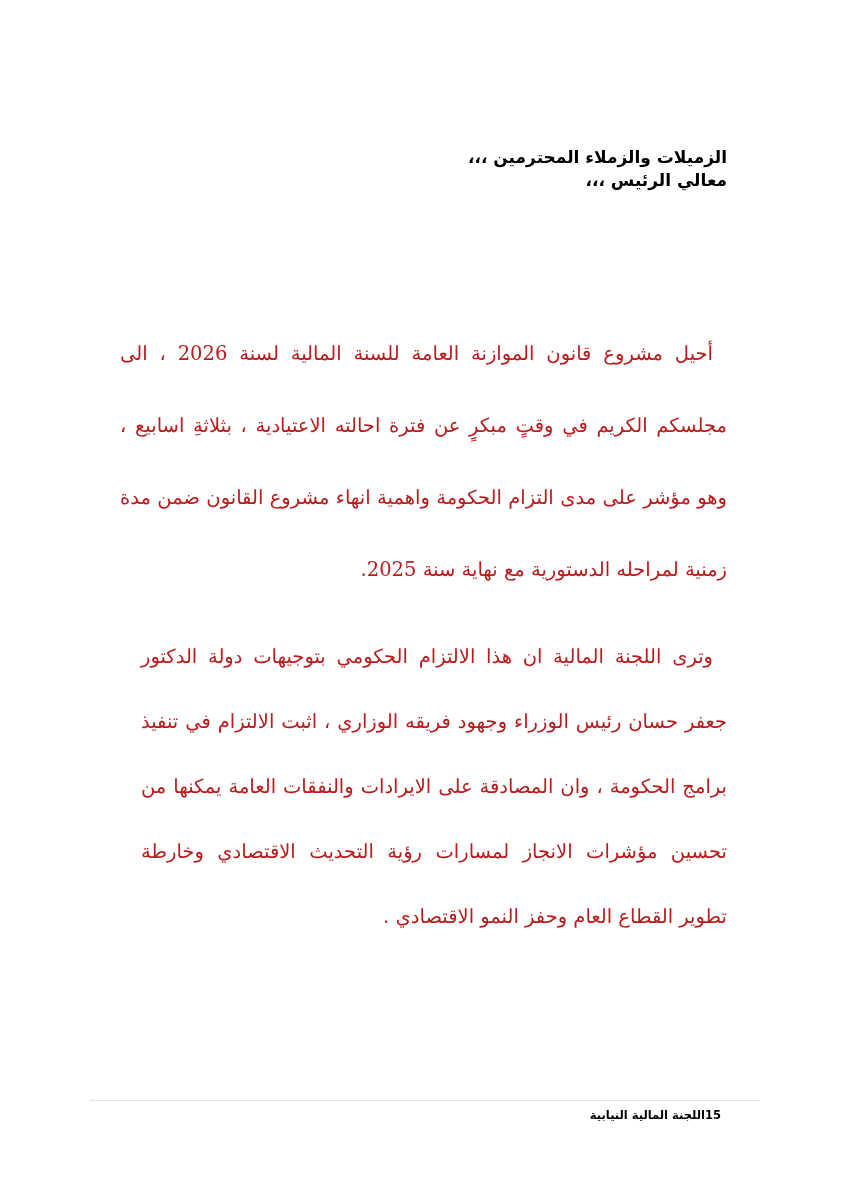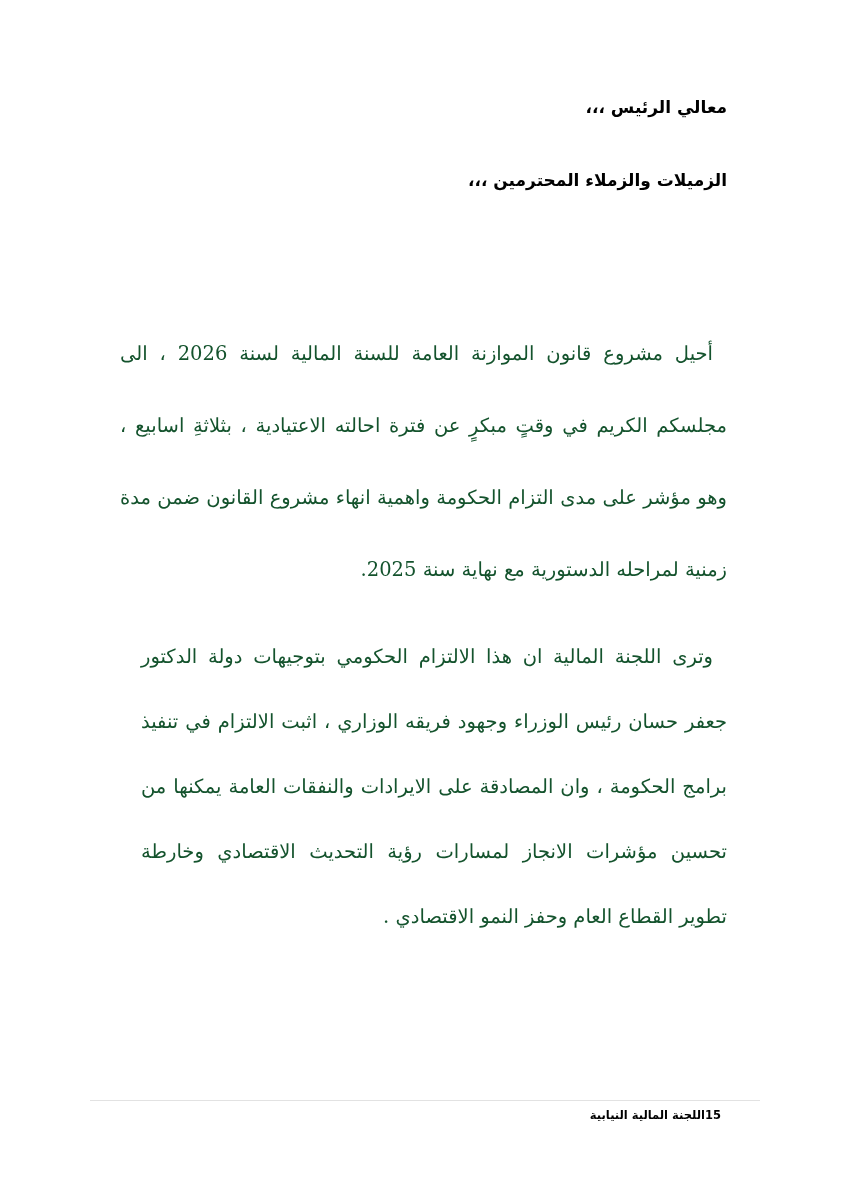--- a/index.html
+++ b/index.html
@@ -50,21 +50,21 @@
     position: absolute;
     top: 318px;
     right: 123px;
     left: 120px;
     direction: rtl;
   }
 
   .para {
     font-family: "DejaVu Serif", "Liberation Serif", serif;
     font-size: 19.5px;
-    color: #14532d;
+    color: #b91c1c;
     text-align: justify;
     text-align-last: right;
     direction: rtl;
     margin: 0;
     -webkit-hyphens: none;
     hyphens: none;
   }
 
   .para.p1 {
     line-height: 72px;
@@ -117,22 +117,22 @@
     direction: ltr;
     unicode-bidi: embed;
   }
 </style>
 </head>
 <body>
 
 <div class="page">
 
   <div class="salutations">
+    <div class="salutation second">الزميلات والزملاء المحترمين ،،،</div>
     <div class="salutation first">معالي الرئيس ،،،</div>
-    <div class="salutation second">الزميلات والزملاء المحترمين ،،،</div>
   </div>
 
   <div class="body-block">
     <p class="para p1">أحيل مشروع قانون الموازنة العامة للسنة المالية لسنة 2026 ، الى مجلسكم الكريم في وقتٍ مبكرٍ عن فترة احالته الاعتيادية ، بثلاثةِ اسابيع ، وهو مؤشر على مدى التزام الحكومة واهمية انهاء مشروع القانون ضمن مدة زمنية لمراحله الدستورية مع نهاية سنة 2025.</p>
     <p class="para p2">وترى اللجنة المالية ان هذا الالتزام الحكومي بتوجيهات دولة الدكتور جعفر حسان رئيس الوزراء وجهود فريقه الوزاري ، اثبت الالتزام في تنفيذ برامج الحكومة ، وان المصادقة على الايرادات والنفقات العامة يمكنها من تحسين مؤشرات الانجاز لمسارات رؤية التحديث الاقتصادي وخارطة تطوير القطاع العام وحفز النمو الاقتصادي .</p>
   </div>
 
   <div class="footer">
     <div class="footer-rule"></div>
     <div class="footer-text">

